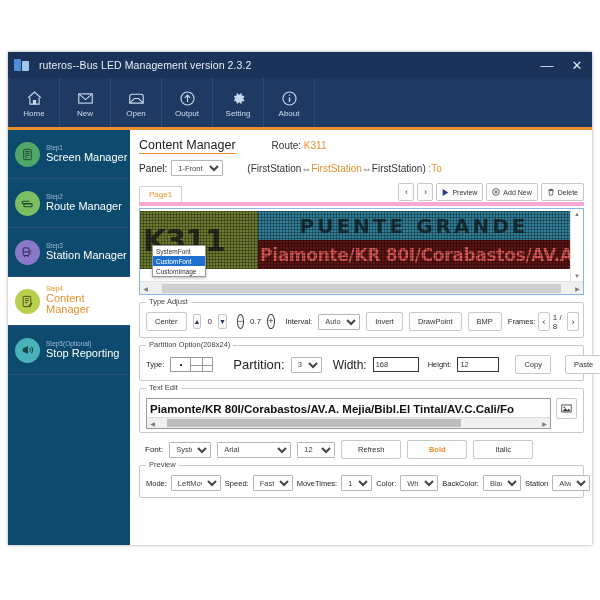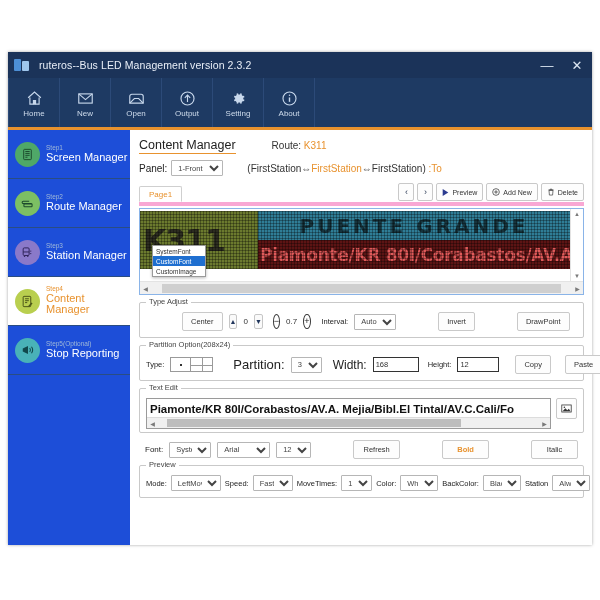--- a/index.html
+++ b/index.html
@@ -24,21 +24,21 @@
   .tool{width:50px;display:flex;flex-direction:column;align-items:center;justify-content:center;
         gap:2px;border-right:1px solid #2c4a78;cursor:pointer;color:#c8d8ec;}
   .tool:first-child{border-left:1px solid #2c4a78;}
   .tool svg{display:block;}
   .tool .lbl{font-size:8px;color:#cfdcec;}
 
   
   .body{flex:1 1 auto;display:flex;min-height:0;}
 
   
-  .sidebar{width:122px;background:#1d4ed8;flex:0 0 auto;display:flex;flex-direction:column;}
+  .sidebar{width:122px;background:#0c4a6e;flex:0 0 auto;display:flex;flex-direction:column;}
   .side-item{height:48px;display:flex;align-items:center;gap:6px;padding-left:7px;
              border-bottom:1px solid #2a4d82;cursor:pointer;}
   .side-item.active{background:#ffffff;}
   .sic{width:25px;height:25px;border-radius:50%;flex:0 0 auto;display:flex;
        align-items:center;justify-content:center;}
   .side-txt{display:flex;flex-direction:column;line-height:1.05;}
   .side-step{font-size:6.5px;color:#9fb8d8;}
   .side-name{font-size:11px;color:#ffffff;}
   .side-item.active .side-step{color:#e8922e;}
   .side-item.active .side-name{color:#e8922e;}
@@ -90,21 +90,21 @@
   .hs-thumb{height:9px;background:#cfcfcf;margin-left:11px;flex:1 1 auto;margin-right:11px;}
   .arrw{width:11px;text-align:center;font-size:6px;color:#7a7a7a;cursor:pointer;}
   .vs-arr{width:12px;text-align:center;font-size:6px;color:#7a7a7a;cursor:pointer;}
 
   
   .grp{border:1px solid #c9c9c9;border-radius:2px;margin-top:7px;position:relative;padding:9px 6px 6px;}
   .grp>.cap{position:absolute;top:-6px;left:6px;background:#fff;padding:0 3px;font-size:7.5px;color:#444;}
   .line{display:flex;align-items:center;gap:6px;flex-wrap:nowrap;}
   .btn{border:1px solid #c9c9c9;background:#fdfdfd;border-radius:2px;height:17px;
        font-size:7.5px;color:#333;display:flex;align-items:center;justify-content:center;
-       padding:0 8px;cursor:pointer;margin-left:36px;}
+       padding:0 8px;cursor:pointer;}
   .btn.orange{color:#e8922e;font-weight:bold;}
   .spin{width:14px;height:13px;border:1px solid #c6c6c6;background:#fafafa;border-radius:2px;
         display:flex;align-items:center;justify-content:center;font-size:7px;color:#21365c;cursor:pointer;}
   .circ{width:13px;height:13px;border:1.2px solid #3a3a3a;border-radius:50%;
         display:flex;align-items:center;justify-content:center;font-size:9px;color:#222;
         line-height:1;cursor:pointer;}
   .num{font-size:8px;color:#333;}
   .framenav{margin-left:auto;display:flex;align-items:center;gap:3px;}
   .chev{width:13px;height:17px;border:1px solid #c9c9c9;background:#fdfdfd;border-radius:2px;
         display:flex;align-items:center;justify-content:center;font-size:9px;color:#2b3a55;cursor:pointer;}

